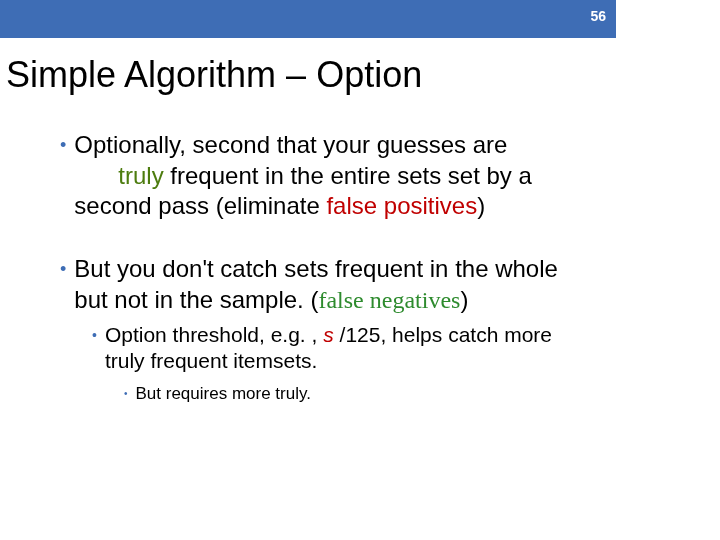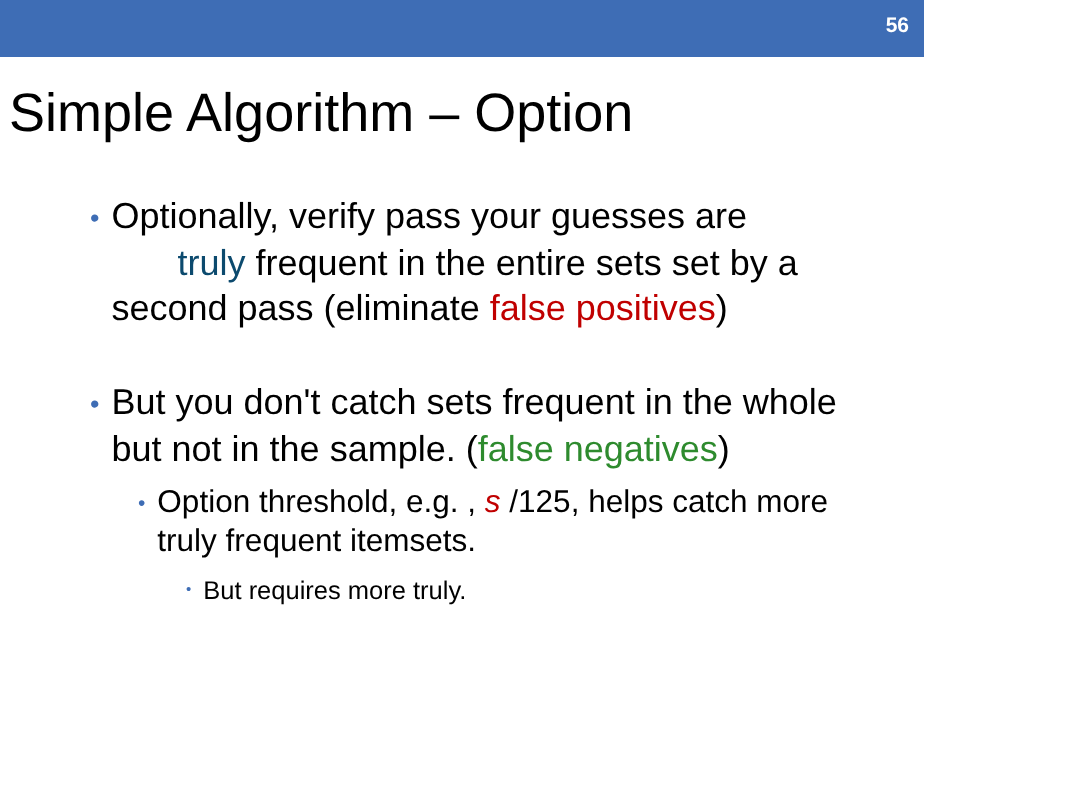--- a/index.html
+++ b/index.html
@@ -67,23 +67,23 @@
     font-size: 14px;
     line-height: 26px;
   }
   .bullet-dot.tiny {
     font-size: 10px;
     line-height: 22px;
   }
   .bullet-text {
     flex: 1 1 auto;
   }
-  .hl-orange { color: #0c4a6e; margin-left: 44px; }
+  .hl-orange { color: #4d7c0f; margin-left: 44px; }
   .hl-red    { color: #C00000; }
-  .hl-green  { color: #2E8B2E; }
+  .hl-green  { color: #2E8B2E; font-family: Liberation Serif, serif; }
   .hl-red-italic { color: #C00000; font-style: italic; }
   .spacer-lg { height: 32px; }
   .sub1 {
     margin-left: 32px;
     font-size: 21px;
     line-height: 1.28;
     margin-top: 6px;
   }
   .sub2 {
     margin-left: 64px;
@@ -101,21 +101,21 @@
     <div class="slide-number">56</div>
   </div>
 
   <div class="title">Simple Algorithm – Option</div>
 
   <div class="content">
 
     <div class="bullet-row">
       <div class="bullet-dot">•</div>
       <div class="bullet-text">
-        <span>Optionally, verify pass your guesses are </span><span class="hl-orange">truly</span><span> frequent in the entire sets set by a second pass (eliminate </span><span class="hl-red">false positives</span><span>)</span>
+        <span>Optionally, second that your guesses are </span><span class="hl-orange">truly</span><span> frequent in the entire sets set by a second pass (eliminate </span><span class="hl-red">false positives</span><span>)</span>
       </div>
     </div>
 
     <div class="spacer-lg"></div>
 
     <div class="bullet-row">
       <div class="bullet-dot">•</div>
       <div class="bullet-text">
         <span>But you don't catch sets frequent in the whole but not in the sample. (</span><span class="hl-green">false negatives</span><span>)</span>
       </div>

